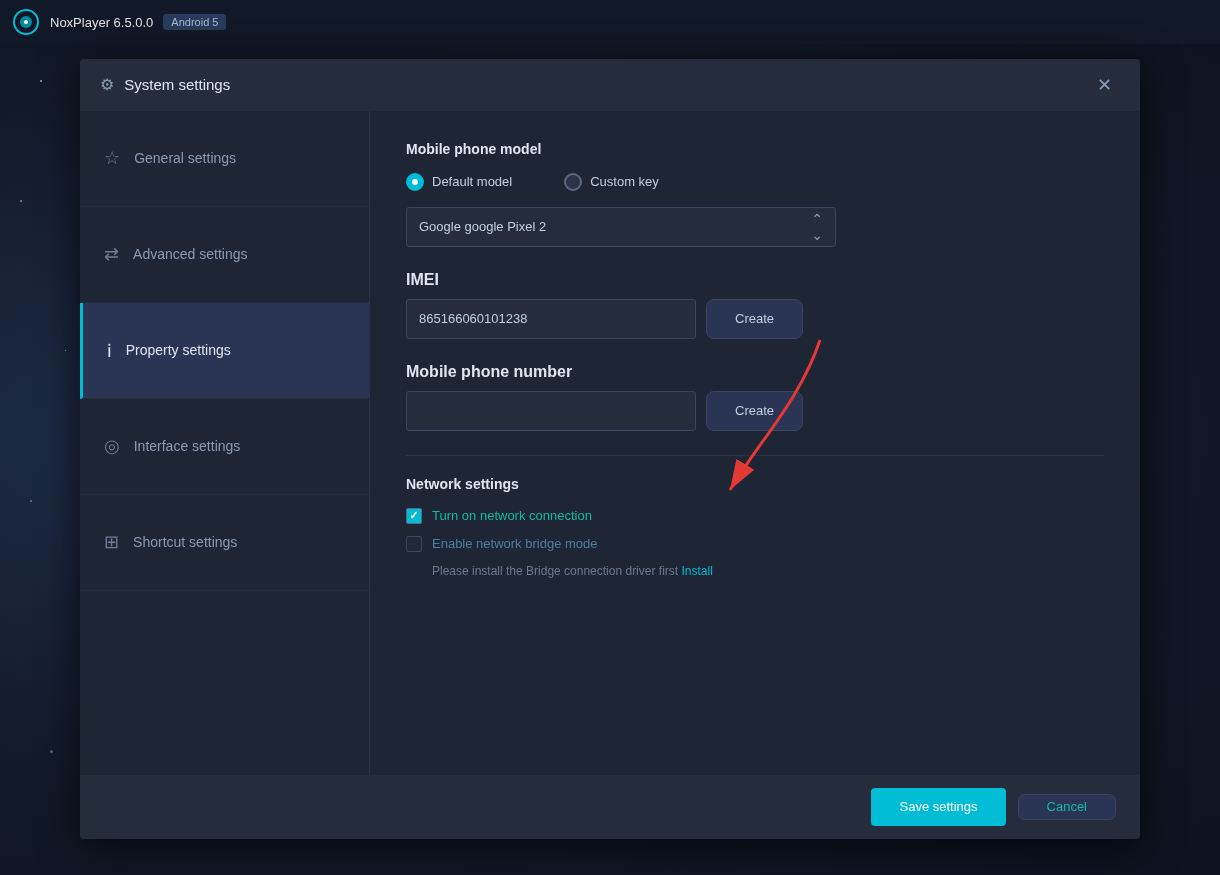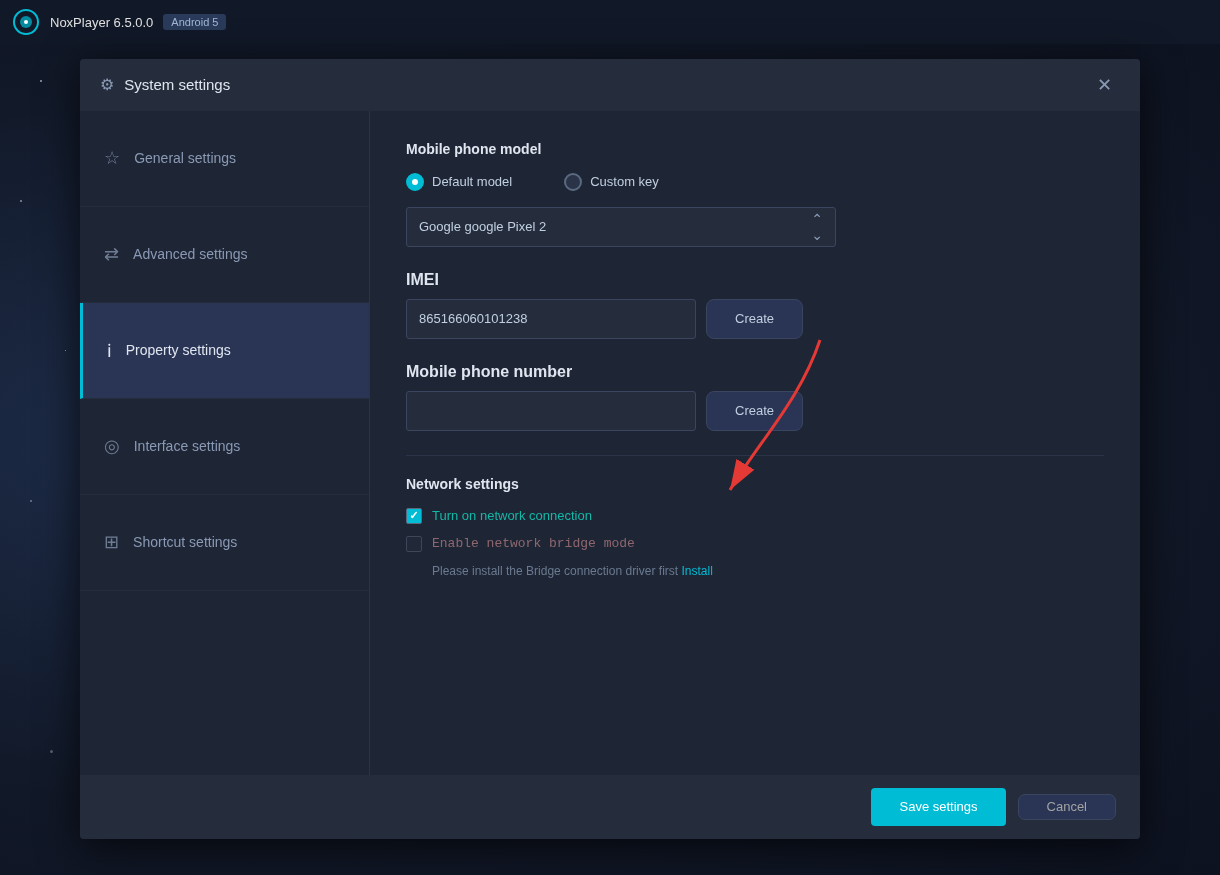--- a/index.html
+++ b/index.html
@@ -282,22 +282,21 @@
     .checkbox-check {
       color: white;
       font-size: 11px;
       font-weight: bold;
     }
     .checkbox-label {
       font-size: 13px;
       color: #14b8a6;
     }
     .checkbox-label.disabled {
-      color: #fca5a5;
-      font-family: Liberation Mono, monospace;
+      color: #7dd3fc;
     }
 
     
     .install-note {
       font-size: 12px;
       color: #6a7a90;
       margin-left: 26px;
     }
     .install-link {
       color: #00bcd4;
@@ -334,21 +333,21 @@
       font-size: 13px;
       font-weight: 500;
       cursor: pointer;
     }
     .btn-cancel {
       height: 26px;
       padding: 0 28px;
       background: #2a3555;
       border: 1px solid #3a4560;
       border-radius: 7px;
-      color: #a3a3a3;
+      color: #14b8a6;
       font-size: 13px;
       cursor: pointer;
     }
 
     
     .main-content::-webkit-scrollbar { width: 6px; }
     .main-content::-webkit-scrollbar-track { background: #1e2535; }
     .main-content::-webkit-scrollbar-thumb { background: #3a4560; border-radius: 3px; }
 
     

